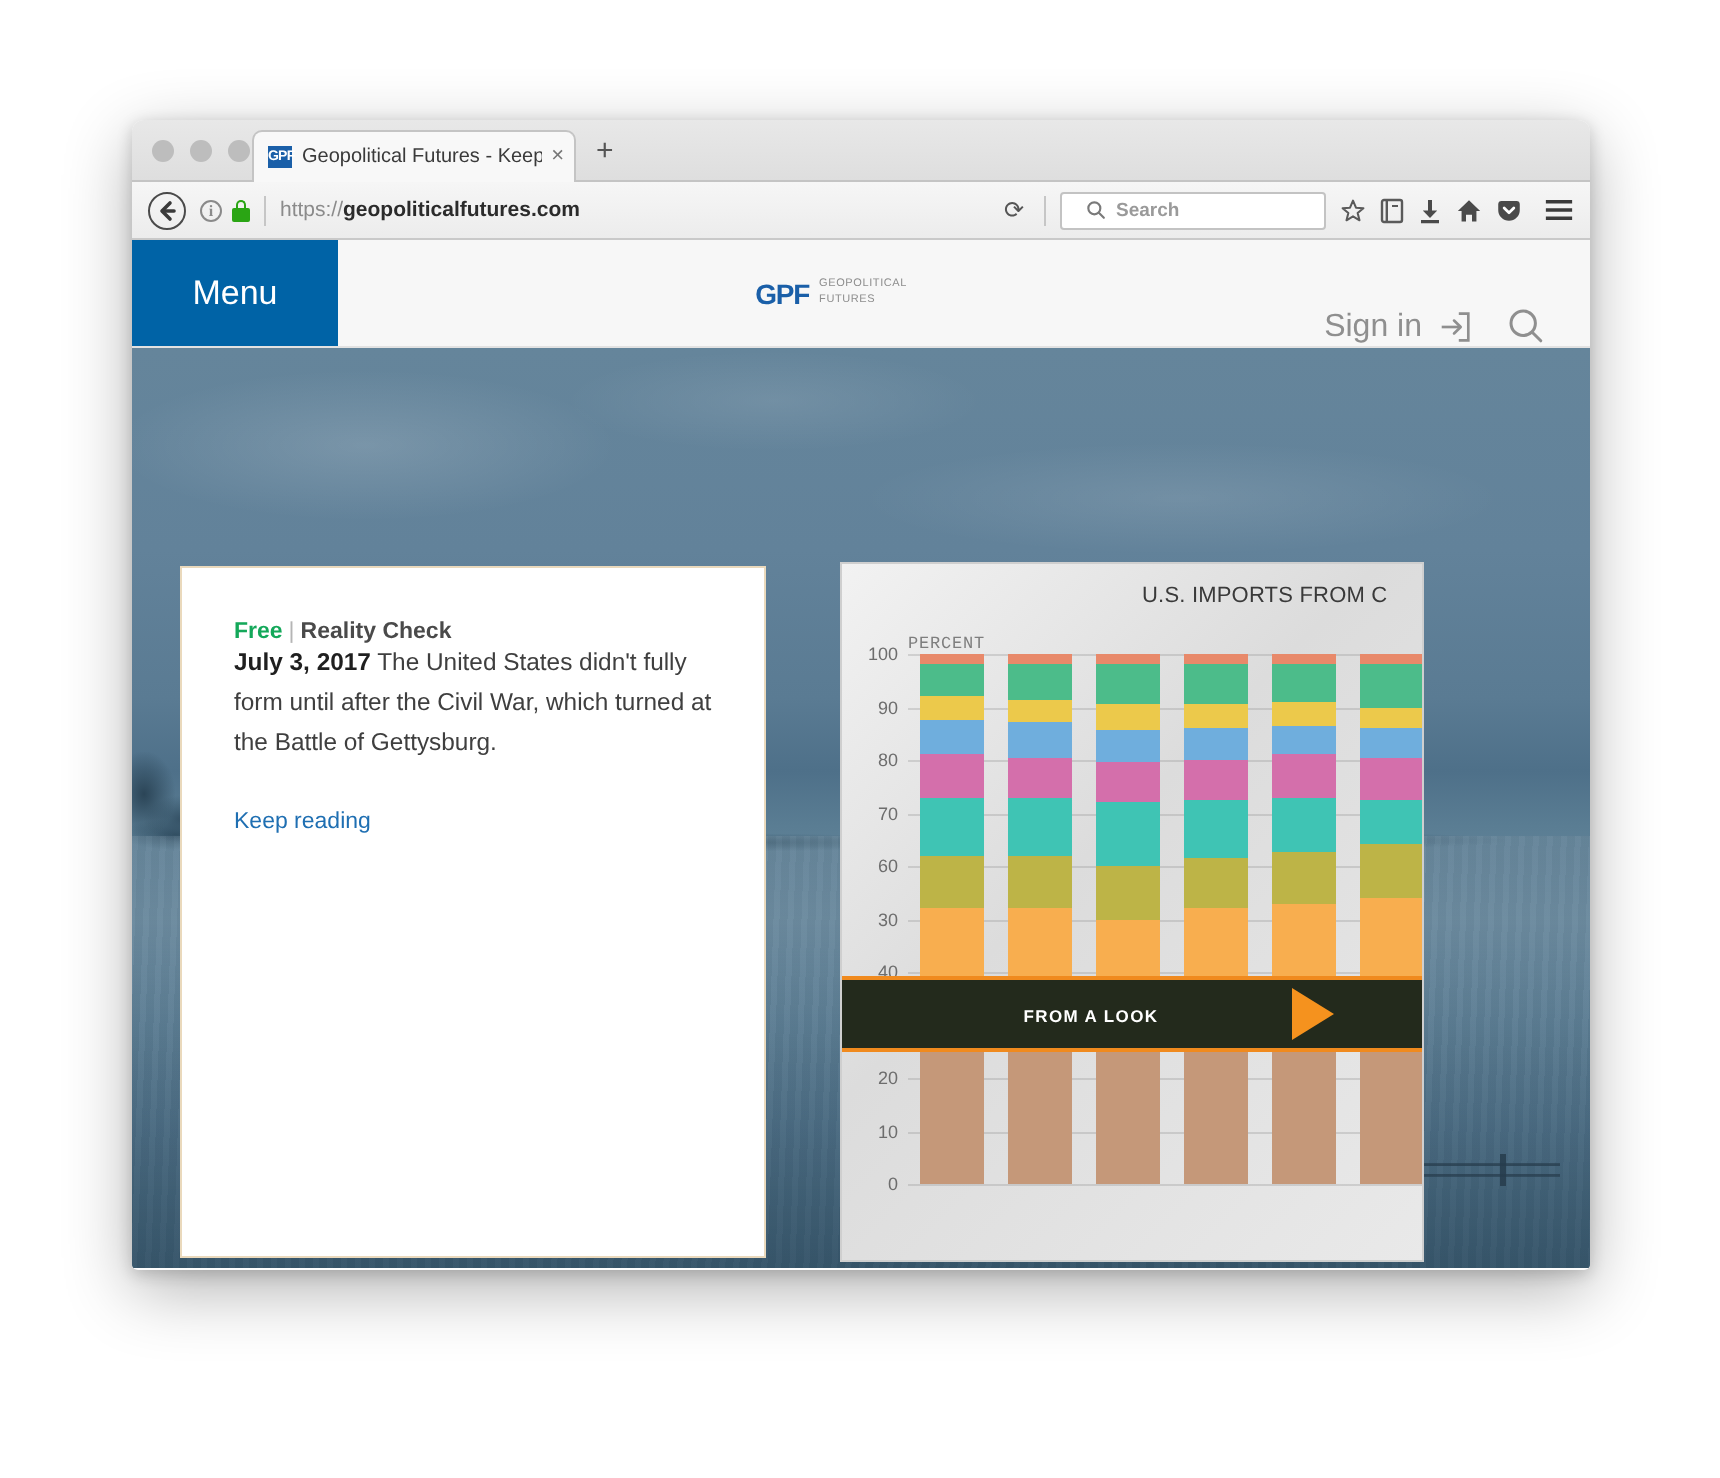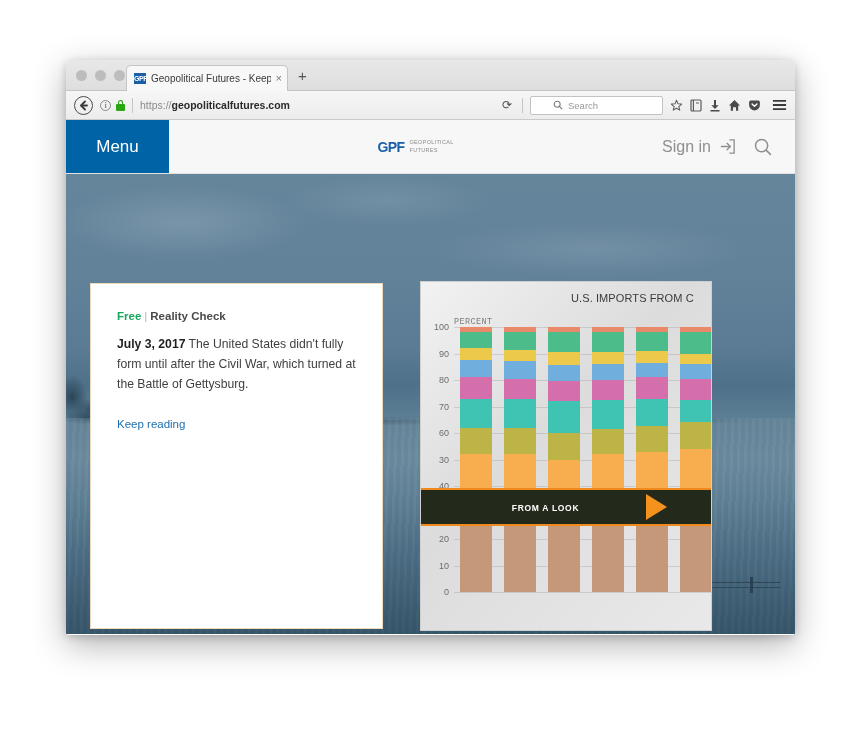--- a/index.html
+++ b/index.html
@@ -97,21 +97,21 @@
   #url-text { font-size: 10.5px; color: #8b8b8b; flex: 1 1 auto; white-space: nowrap; }
   #url-text b { color: #2b2b2b; font-weight: bold; }
 
   #reload-button { font-size: 12px; color: #555; flex: 0 0 auto; padding: 0 3px; }
   #toolbar-sep { width: 1px; height: 15px; background: #c6c6c6; flex: 0 0 auto; }
 
   #search-box {
     width: 133px; height: 19px;
     background: #fff; border: 1px solid #c3c3c3; border-radius: 2px;
     display: flex; align-items: center; gap: 5px;
-    padding: 0 22px; flex: 0 0 auto;
+    padding: 0 12px; flex: 0 0 auto; font-weight: bold;
   }
   #search-box .label { font-size: 9.5px; color: #9a9a9a; }
 
   .toolbar-icon { flex: 0 0 auto; display: flex; align-items: center; justify-content: center; }
 
   
   #page-viewport {
     position: relative;
     height: 514px;
     overflow: hidden;
@@ -131,21 +131,21 @@
     width: 103px;
     background: #0063a6;
     color: #fff;
     display: flex; align-items: center; justify-content: center;
     font-size: 17px;
   }
   #header-mid { flex: 1 1 auto; display: flex; align-items: center; justify-content: center; }
   #site-logo { display: flex; align-items: center; gap: 5px; }
   #logo-gpf { font-size: 14px; font-weight: bold; color: #1a5fa8; letter-spacing: -0.6px; }
   #logo-words { font-size: 5.5px; color: #8d8d8d; line-height: 1.45; letter-spacing: 0.3px; }
-  #header-right { display: flex; align-items: center; gap: 16px; padding-right: 22px; }
+  #header-right { display: flex; align-items: flex-end; gap: 16px; padding-right: 22px; }
   #sign-in-link { display: flex; align-items: center; gap: 7px; color: #8f8f8f; font-size: 16px; }
   #header-search-button { display: flex; align-items: center; }
 
   
   #hero-photo {
     position: absolute; left: 0; top: 54px; right: 0; bottom: 0;
     background:
       linear-gradient(180deg,
         #65859b 0%, #62829a 22%, #5a7b93 38%,
         #4e7089 46%, #5a7d93 52%, #6b8ba0 62%,
@@ -198,21 +198,21 @@
   
   #article-card {
     position: absolute;
     left: 24px; top: 163px;
     width: 293px; height: 346px;
     background: #ffffff;
     border: 1px solid #ead9bc;
     padding: 26px 26px 0 26px;
     z-index: 3;
   }
-  #article-kicker { font-size: 11.5px; font-weight: bold; margin-bottom: 13px; }
+  #article-kicker { font-size: 11.5px; font-weight: bold; }
   #kicker-free { color: #14a85a; }
   #kicker-divider { color: #b5b5b5; font-weight: normal; margin: 0 3px; }
   #kicker-category { color: #4a4a4a; }
   #article-title {
     font-size: 27px; font-weight: normal;
     color: #1f6fb2; line-height: 1.17;
     letter-spacing: -0.3px;
     margin-bottom: 18px;
   }
   #article-summary {

